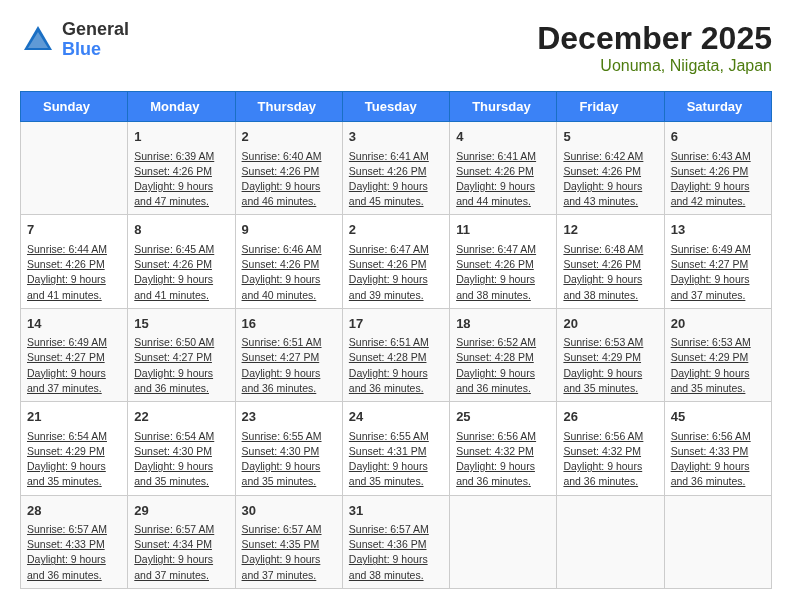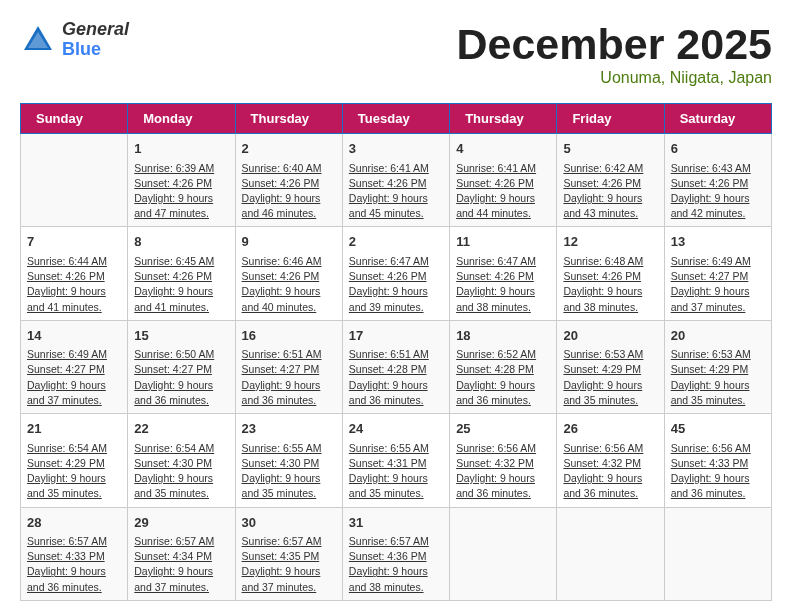--- a/index.html
+++ b/index.html
@@ -19,47 +19,47 @@
     .logo {
       display: flex;
       align-items: center;
       gap: 6px;
     }
     .logo-text {
       font-size: 18px;
       font-weight: bold;
       line-height: 1.1;
     }
-    .logo-text .general { color: #333; font-style: italic; }
+    .logo-text .general { color: #333; }
     .logo-text .blue { color: #3b82f6; }
     .logo-icon {
       width: 36px;
       height: 36px;
     }
     .title-block {
       text-align: right;
     }
     .month-title {
-      font-size: 43px;
+      font-size: 32px;
       font-weight: bold;
       color: #222;
     }
     .location {
       font-size: 16px;
       color: #4d7c0f;
     }
     table {
       width: 100%;
       border-collapse: collapse;
       font-size: 11px;
     }
     thead th {
-      background-color: #be185d;
+      background-color: #3b82f6;
       color: #fff;
-      padding: 7px 15px;
+      padding: 7px 22px;
       text-align: left;
       font-size: 13px;
       font-weight: bold;
       border: 1px solid #1a6fc4;
     }
     tbody td {
       border: 1px solid #ccc;
       vertical-align: top;
       padding: 5px 6px;
       width: calc(100% / 7);

